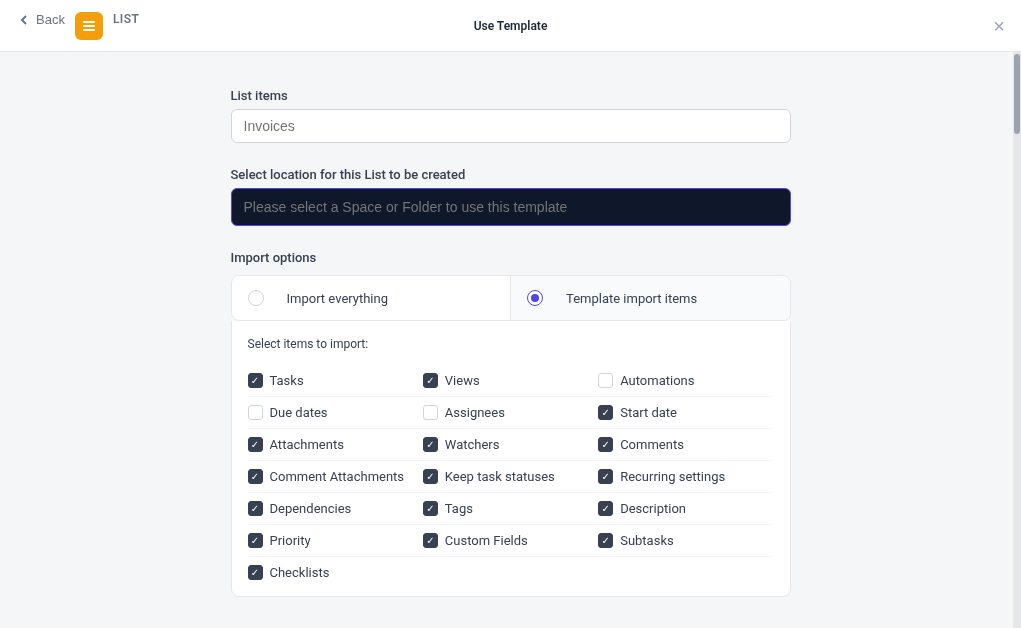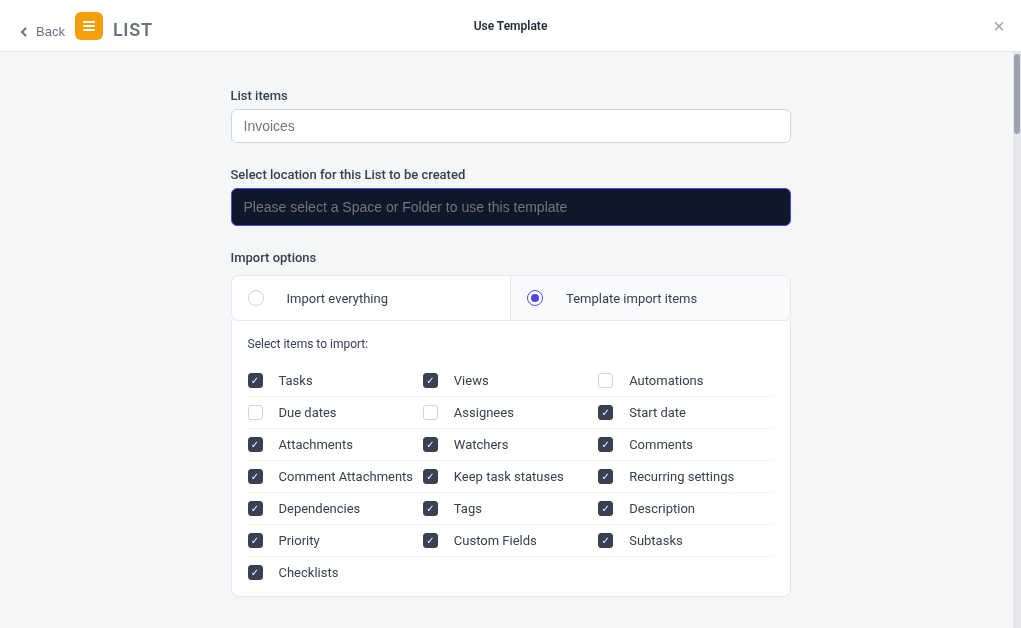--- a/index.html
+++ b/index.html
@@ -20,21 +20,21 @@
       background: #fff;
       height: 52px;
       border-bottom: 1px solid #e5e7eb;
       position: relative;
       padding: 0 20px;
     }
     .top-bar-left {
       position: absolute;
       left: 16px;
       display: flex;
-      align-items: flex-end;
+      align-items: flex-start;
       gap: 10px;
     }
     .back-btn {
       display: flex;
       align-items: center;
       gap: 4px;
       color: #6b7280;
       font-size: 13px;
       cursor: pointer;
       background: none;
@@ -44,21 +44,21 @@
       width: 16px; height: 16px;
     }
     .list-badge {
       background: #f59e0b;
       border-radius: 6px;
       width: 28px; height: 28px;
       display: flex; align-items: center; justify-content: center;
     }
     .list-badge svg { width: 16px; height: 16px; fill: white; }
     .list-label {
-      font-size: 18px;
+      font-size: 12px;
       font-weight: 600;
       color: #6b7280;
       letter-spacing: 0.04em;
     }
     .top-bar-title {
       font-size: 12px;
       font-weight: 600;
       color: #1f2937;
     }
     .close-btn {
@@ -198,21 +198,21 @@
       font-weight: 400;
     }
     .items-grid {
       display: grid;
       grid-template-columns: 1fr 1fr 1fr;
       gap: 0;
     }
     .item-cell {
       display: flex;
       align-items: flex-end;
-      gap: 16px;
+      gap: 7px;
       padding: 8px 0;
     }
     .item-cell.border-bottom {
       border-bottom: 1px solid #f3f4f6;
     }
     .checkbox {
       width: 15px; height: 15px;
       border: 1.5px solid #374151;
       border-radius: 3px;
       background: #fff;

